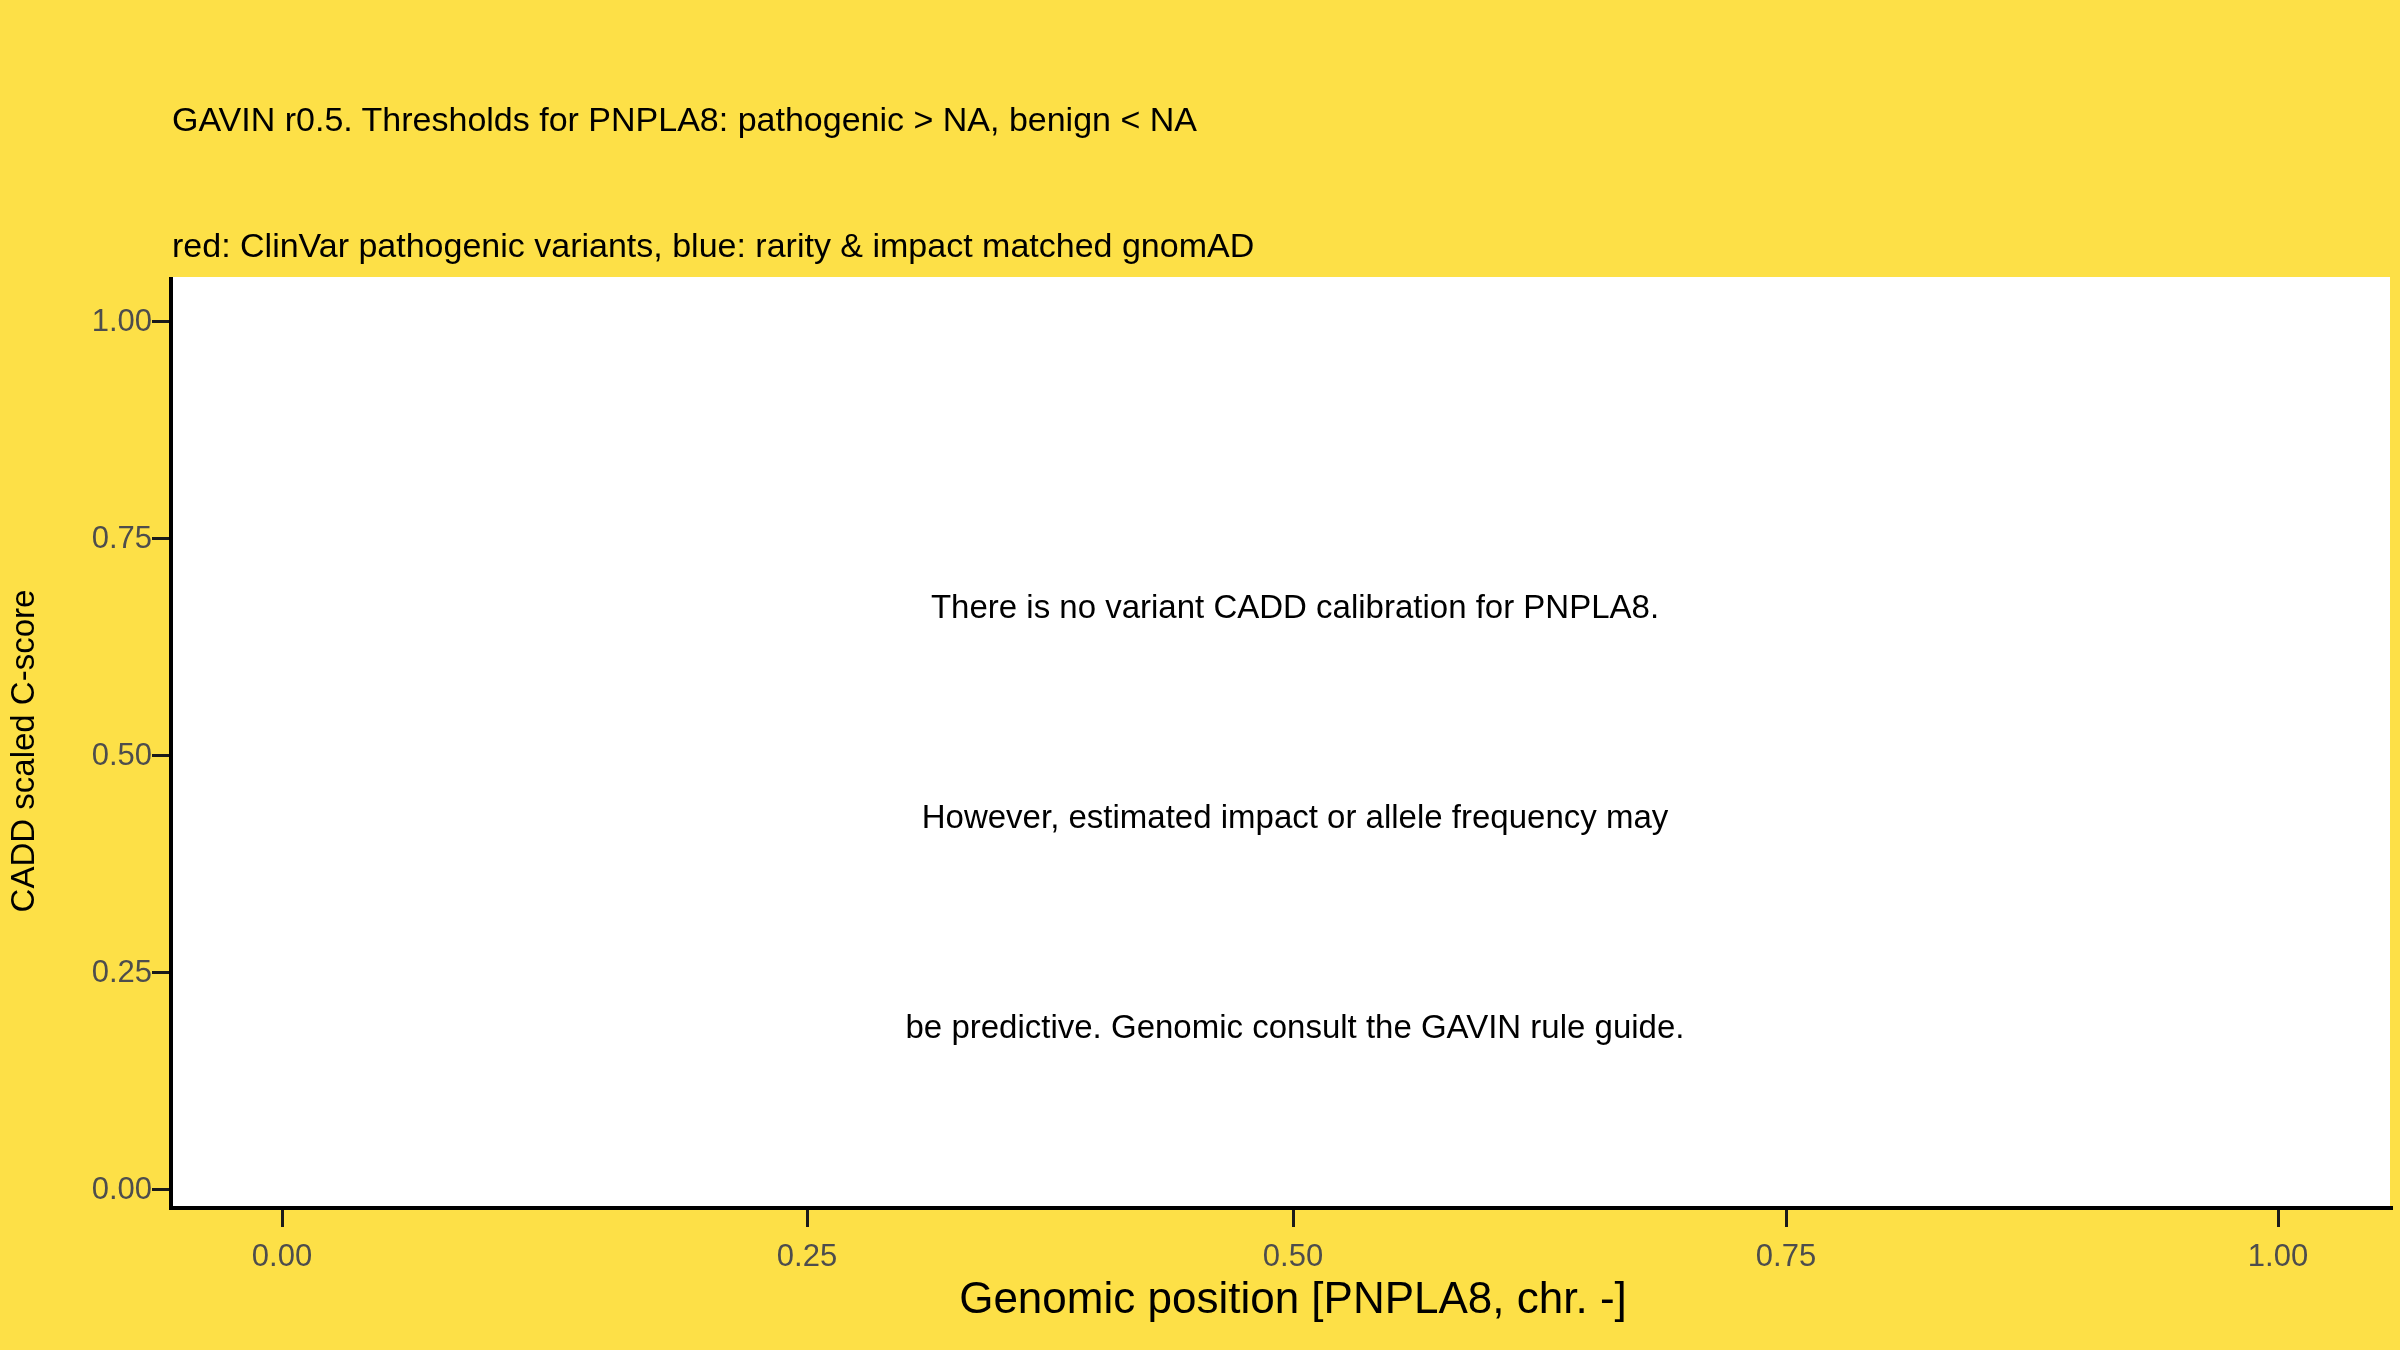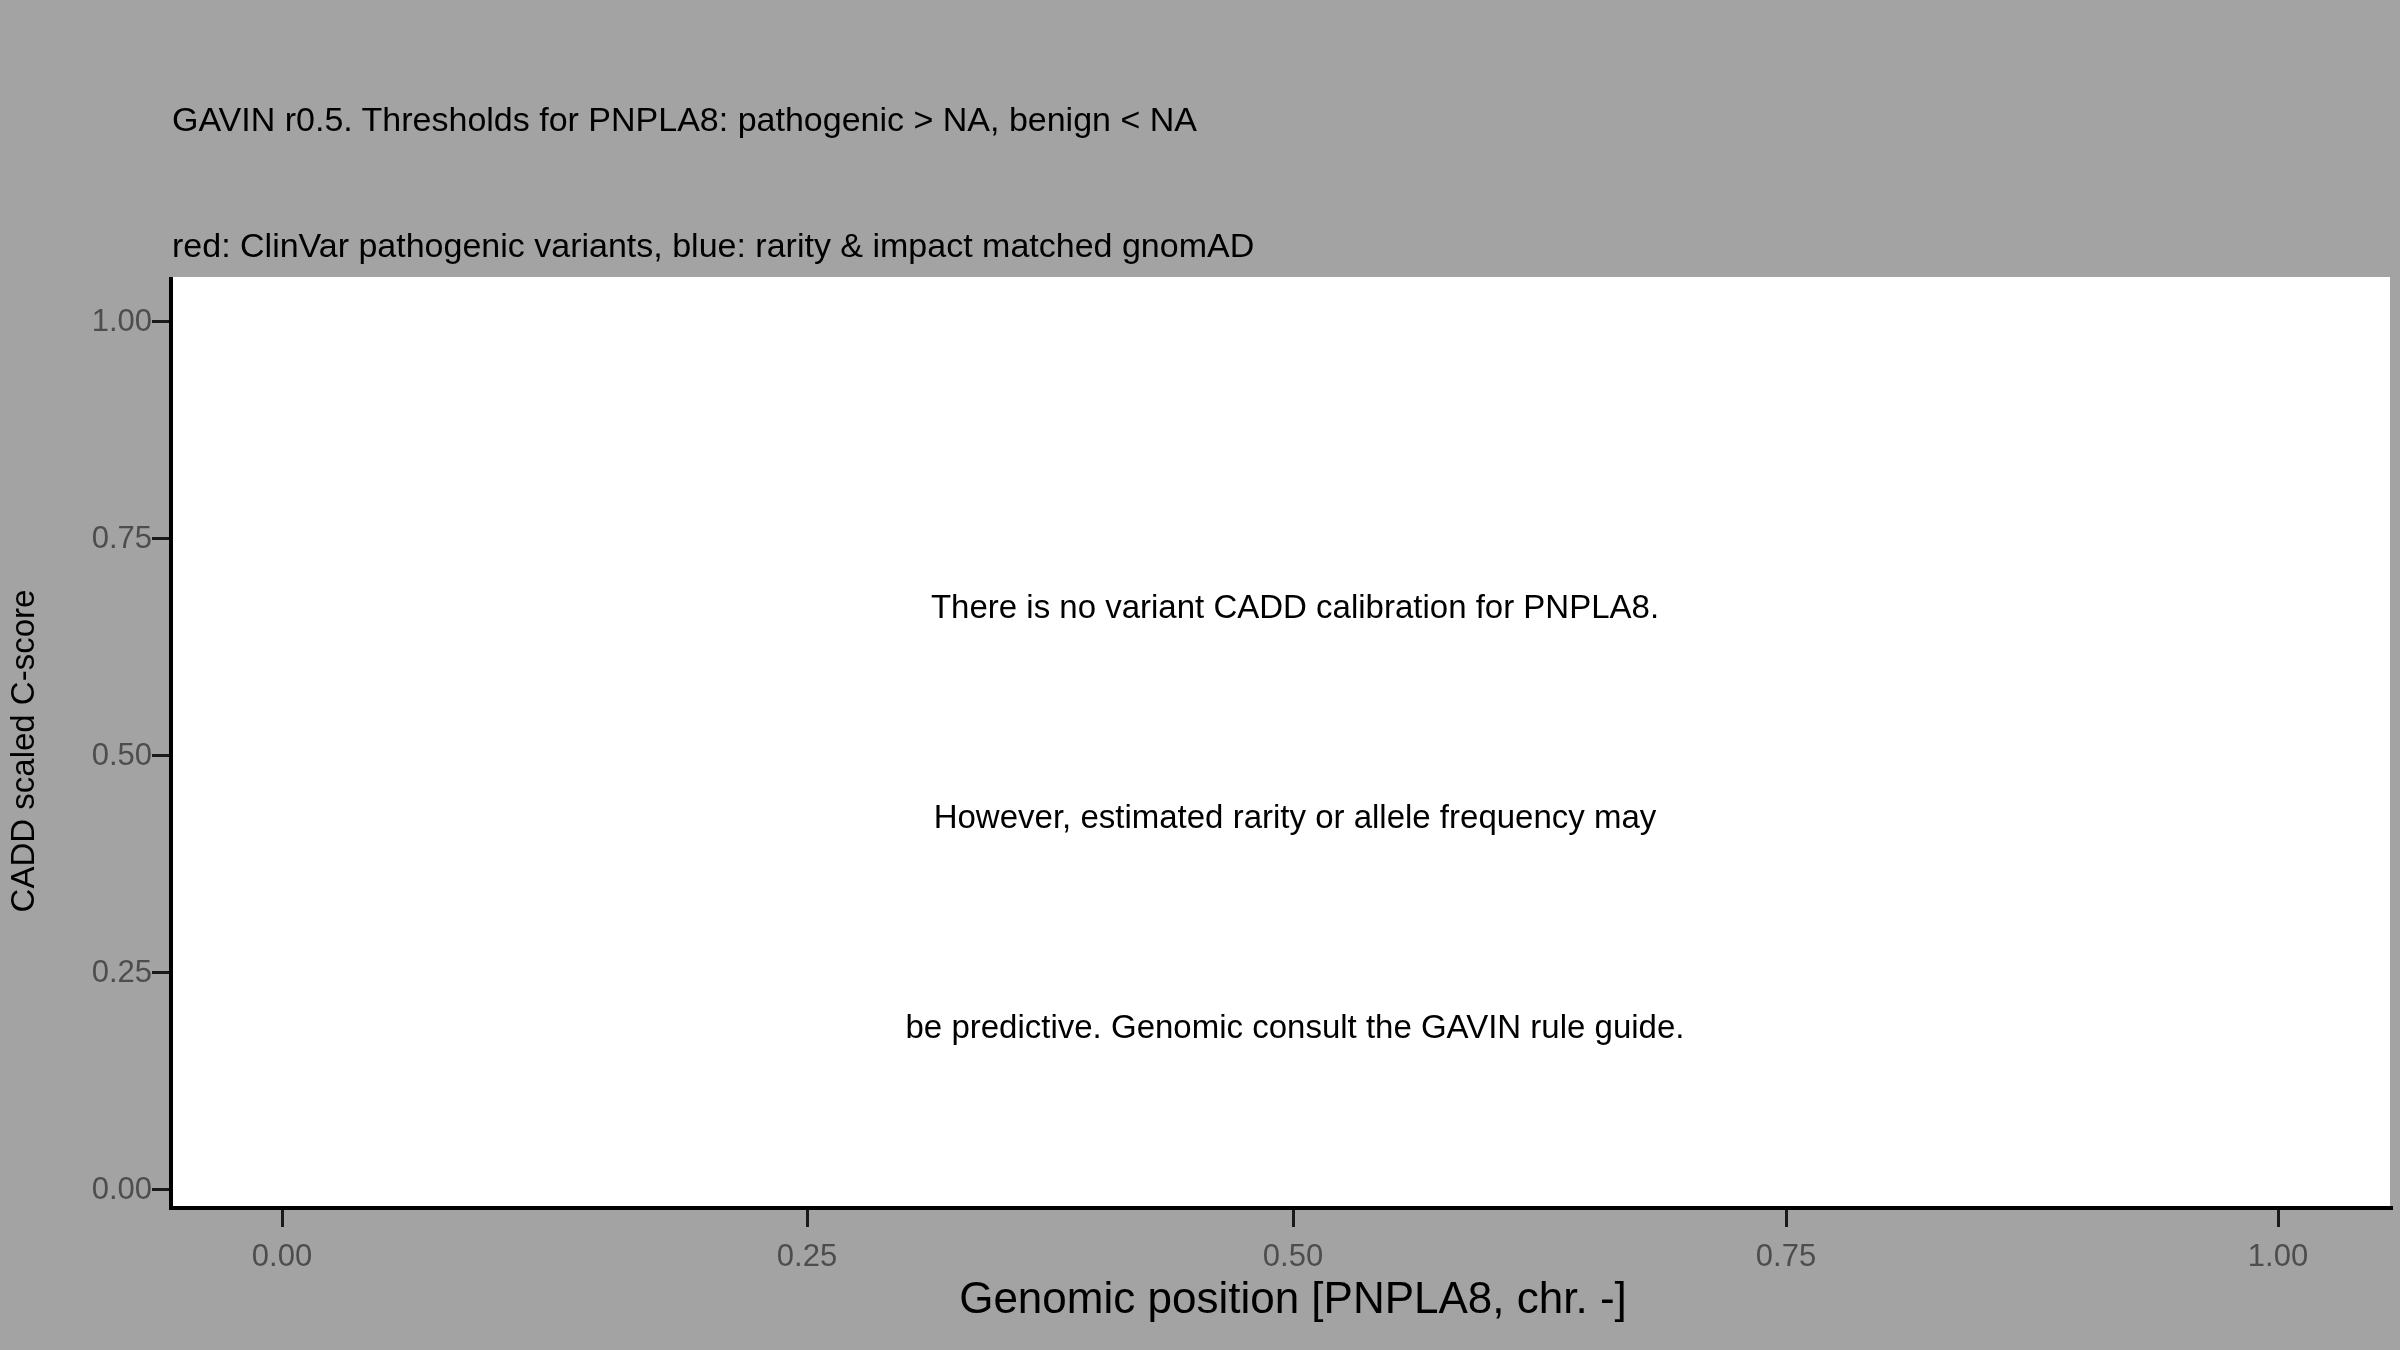--- a/index.html
+++ b/index.html
@@ -9,21 +9,21 @@
   }
   body {
     font-family: "Liberation Sans", sans-serif;
     -webkit-font-smoothing: antialiased;
   }
 
   #page {
     position: relative;
     width: 2400px;
     height: 1350px;
-    background: #a3a3a3;
+    background: #fde047;
     overflow: hidden;
   }
 
   
   .plot-title {
     position: absolute;
     left: 172px;
     top: 14px;
     width: 2100px;
     color: #000000;
@@ -181,17 +181,17 @@
   <div class="ticklabel-x" style="left:282px;">0.00</div>
   <div class="ticklabel-x" style="left:807px;">0.25</div>
   <div class="ticklabel-x" style="left:1293px;">0.50</div>
   <div class="ticklabel-x" style="left:1786px;">0.75</div>
   <div class="ticklabel-x" style="left:2278px;">1.00</div>
 
   <div class="x-axis-title">Genomic position [PNPLA8, chr. -]</div>
 
   <div class="panel-message">
     <span class="msg-line">There is no variant CADD calibration for PNPLA8.</span>
-    <span class="msg-line">However, estimated rarity or allele frequency may</span>
+    <span class="msg-line">However, estimated impact or allele frequency may</span>
     <span class="msg-line">be predictive. Genomic consult the GAVIN rule guide.</span>
   </div>
 
 </div>
 
 </body></html>

